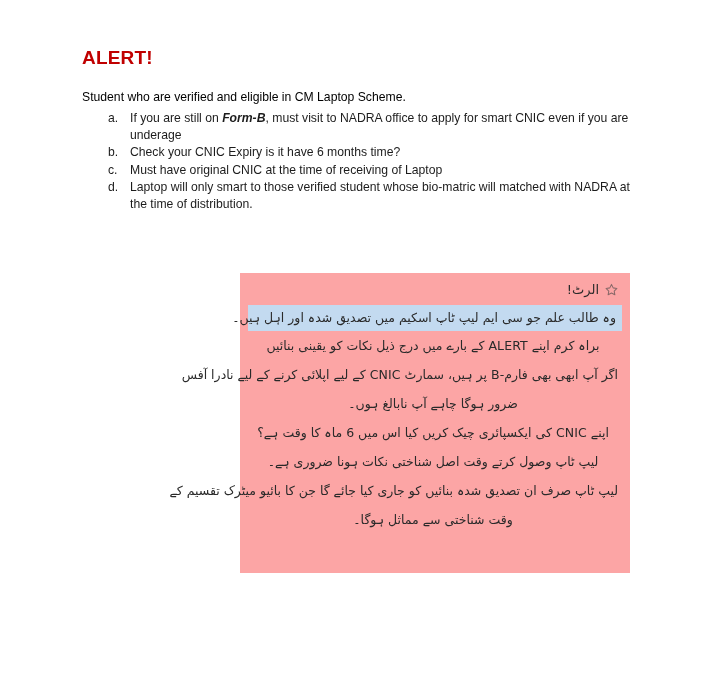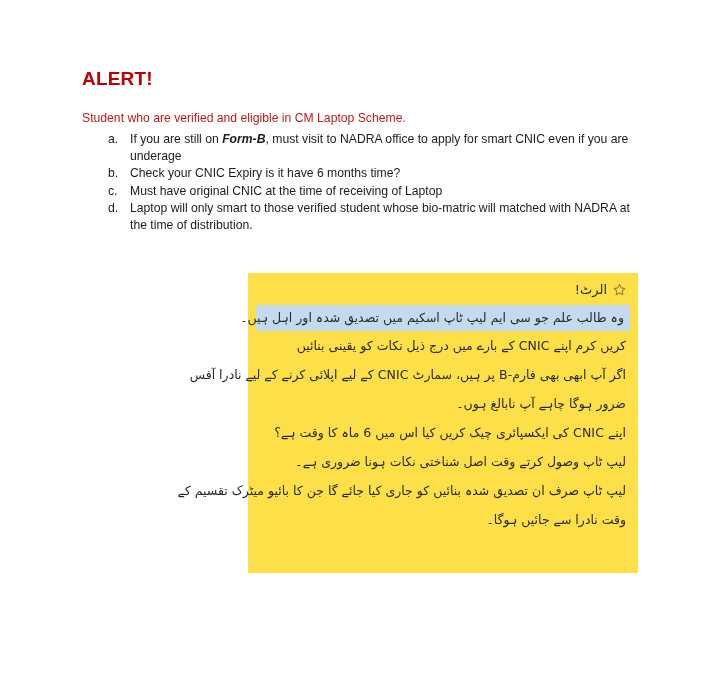--- a/index.html
+++ b/index.html
@@ -17,36 +17,35 @@
     color: #1a1a1a;
     -webkit-font-smoothing: antialiased;
   }
 
   
   .doc {
     position: absolute;
     left: 82px;
     top: 48px;
     width: 548px;
-    margin-top: 21px;
   }
 
   .alert-title {
     font-size: 19px;
     font-weight: bold;
     color: #c00000;
     letter-spacing: 0.2px;
     line-height: 1.1;
     margin: 0 0 20px 0;
   }
 
   .intro-line {
     font-size: 12.2px;
     line-height: 16.5px;
-    color: #b91c1c;
+    color: #000000;
     margin: 0;
     white-space: nowrap;
   }
 
   .points {
     list-style: none;
     margin: 5px 0 0 0;
     padding: 0;
   }
   .points li {
@@ -66,25 +65,25 @@
     flex: 1 1 auto;
   }
   .pt-text b {
     font-weight: bold;
     font-style: italic;
   }
 
   
   .urdu-panel {
     position: absolute;
-    left: 248px;
+    left: 240px;
     top: 273px;
     width: 390px;
     height: 300px;
-    background: #fde047;
+    background: #fca5a5;
     box-sizing: border-box;
     padding: 6px 8px 8px 8px;
   }
 
   .urdu-head {
     display: flex;
     align-items: center;
     justify-content: flex-end;
     gap: 6px;
     height: 20px;
@@ -100,21 +99,21 @@
     display: inline-block;
     width: 13px;
     height: 13px;
     line-height: 1;
     opacity: 0.62;
   }
   .star-icon svg { display: block; }
 
   .urdu-lines {
     direction: rtl;
-    text-align: right;
+    text-align: center;
     margin-top: 6px;
     font-family: "DejaVu Sans", "Liberation Sans", sans-serif;
   }
 
   .u-line {
     font-size: 12.5px;
     line-height: 29px;
     color: #2a2a2a;
     white-space: nowrap;
     padding-right: 4px;
@@ -174,22 +173,22 @@
     <span class="urdu-head-text">الرٹ!</span>
     <span class="star-icon">
       <svg viewBox="0 0 24 24" width="13" height="13" fill="none" stroke="#444" stroke-width="1.9" stroke-linejoin="round">
         <polygon points="12,2.6 15.1,9 22,10 17,14.9 18.2,21.8 12,18.5 5.8,21.8 7,14.9 2,10 8.9,9"></polygon>
       </svg>
     </span>
   </div>
 
   <div class="urdu-lines">
     <div class="u-line highlight"><span class="u-inner">وہ طالب علم جو سی ایم لیپ ٹاپ اسکیم میں تصدیق شدہ اور اہل ہیں۔</span></div>
-    <div class="u-line">کریں کرم اپنے CNIC کے بارے میں درج ذیل نکات کو یقینی بنائیں</div>
+    <div class="u-line">براہ کرم اپنے ALERT کے بارے میں درج ذیل نکات کو یقینی بنائیں</div>
     <div class="u-line">اگر آپ ابھی بھی فارم-B پر ہیں، سمارٹ CNIC کے لیے اپلائی کرنے کے لیے نادرا آفس</div>
     <div class="u-line">ضرور ہوگا چاہے آپ نابالغ ہوں۔</div>
     <div class="u-line">اپنے CNIC کی ایکسپائری چیک کریں کیا اس میں 6 ماہ کا وقت ہے؟</div>
     <div class="u-line">لیپ ٹاپ وصول کرتے وقت اصل شناختی نکات ہونا ضروری ہے۔</div>
     <div class="u-line">لیپ ٹاپ صرف ان تصدیق شدہ بنائیں کو جاری کیا جائے گا جن کا بائیو میٹرک تقسیم کے</div>
-    <div class="u-line">وقت نادرا سے جائیں ہوگا۔</div>
+    <div class="u-line">وقت شناختی سے مماثل ہوگا۔</div>
   </div>
 
 </div>
 
 </body></html>

